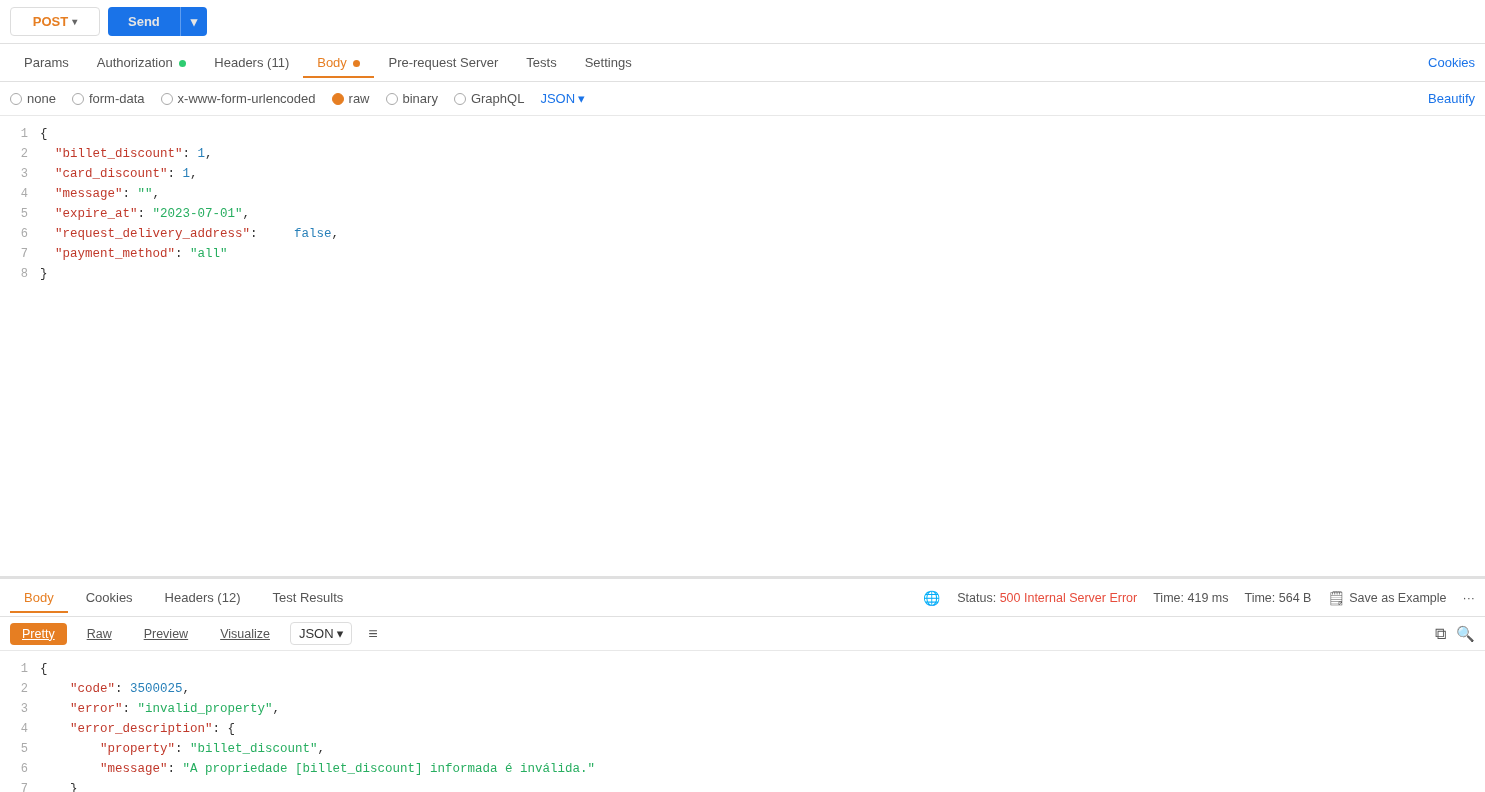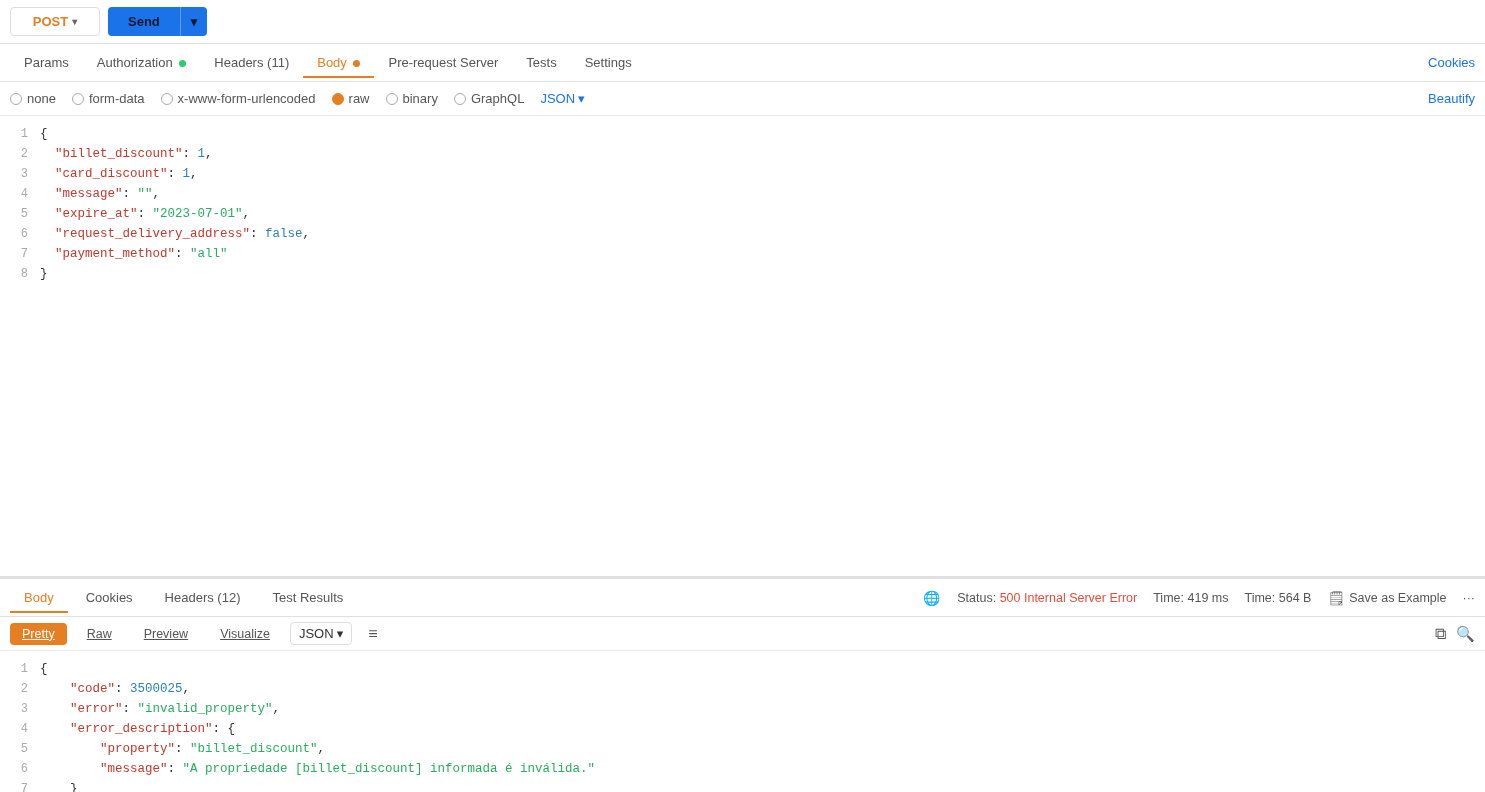--- a/index.html
+++ b/index.html
@@ -10,21 +10,21 @@
       display: flex; align-items: center; padding: 6px 10px; background: #fff; border-bottom: 1px solid #e0e0e0; gap: 8px; height: 44px;
     }
     .method-select {
       display: flex; align-items: center; gap: 4px; padding: 6px 10px; border: 1px solid #ddd; border-radius: 4px; background: #fff; cursor: pointer; font-size: 13px; font-weight: 600; color: #e67e22; min-width: 90px; justify-content: center;
     }
     .method-select .chevron { color: #666; font-size: 10px; }
     .url-input {
       flex: 1; padding: 7px 12px; border: 1px solid #ddd; border-radius: 4px; font-size: 13px; color: #333; outline: none;
     }
     .send-btn {
-      display: flex; align-items: flex-start; background: #1a73e8; color: #0f172a; border: none; border-radius: 4px; padding: 0 0; cursor: pointer; font-size: 13px; font-weight: 600;
+      display: flex; align-items: flex-start; background: #1a73e8; color: #e5e5e5; border: none; border-radius: 4px; padding: 0 0; cursor: pointer; font-size: 13px; font-weight: 600;
     }
     .send-btn-main { padding: 7px 20px; }
     .send-btn-arrow { padding: 7px 10px; border-left: 1px solid rgba(255,255,255,0.3); }
 
     
     .tabs-row {
       display: flex; align-items: center; padding: 0 10px; border-bottom: 1px solid #e0e0e0; background: #fff; height: 38px;
     }
     .tab {
       padding: 8px 14px; cursor: pointer; font-size: 13px; color: #555; position: relative; white-space: nowrap;
@@ -52,21 +52,21 @@
     .code-editor {
       font-family: 'Courier New', monospace; font-size: 12.5px; line-height: 20px; padding: 8px 0; min-height: 100%;
     }
     .code-line { display: flex; align-items: flex-start; }
     .line-num { width: 40px; text-align: right; padding-right: 12px; color: #aaa; user-select: none; flex-shrink: 0; font-size: 12px; }
     .line-content { flex: 1; white-space: pre; }
     .c-brace { color: #333; }
     .c-key { color: #c0392b; }
     .c-num { color: #2980b9; }
     .c-str { color: #27ae60; }
-    .c-bool { color: #2980b9; }
+    .c-bool { color: #2980b9; margin-left: 29px; }
     .c-colon { color: #333; }
 
     
     .code-area::-webkit-scrollbar { width: 8px; }
     .code-area::-webkit-scrollbar-track { background: #f5f5f5; }
     .code-area::-webkit-scrollbar-thumb { background: #ccc; border-radius: 4px; }
 
     
     .response-section { display: flex; flex-direction: column; height: 215px; border-top: 2px solid #e0e0e0; }
     .response-tabs-row {

